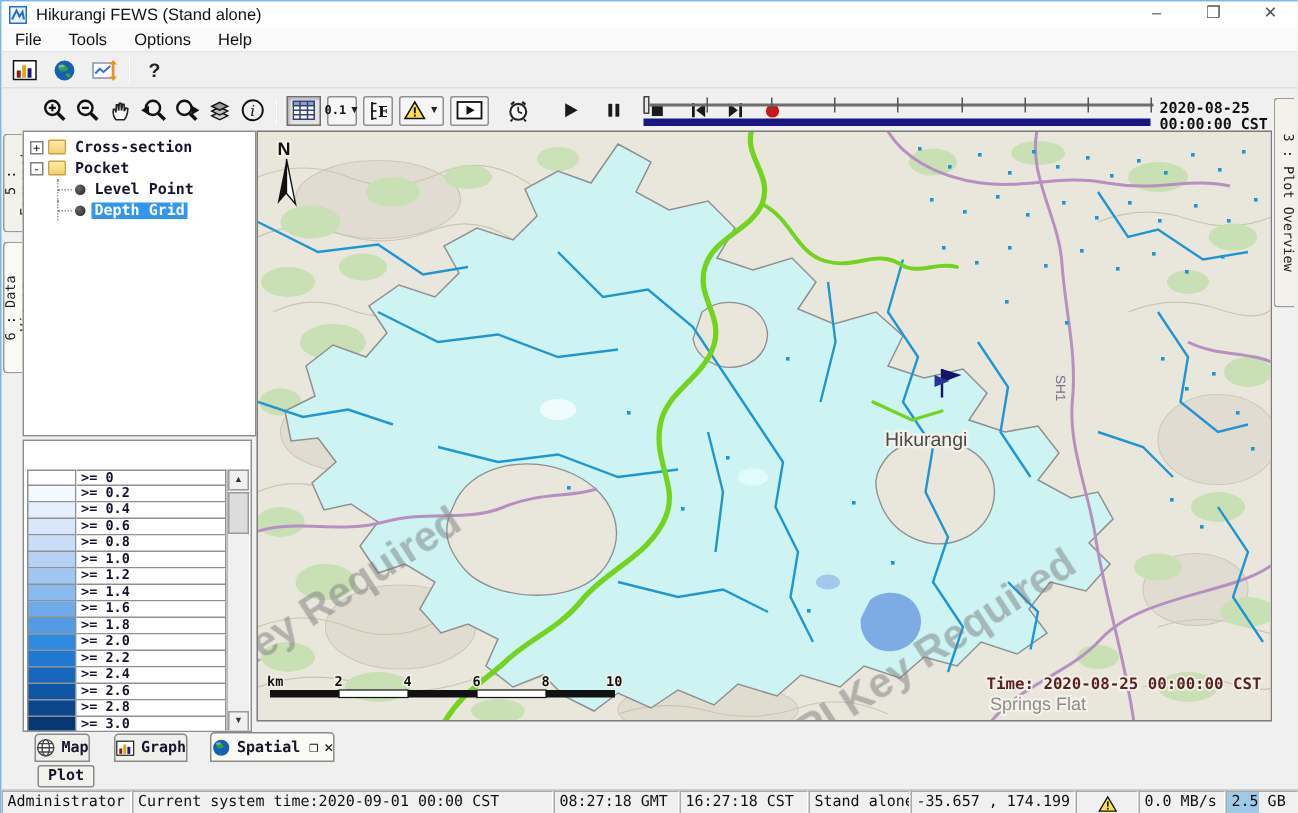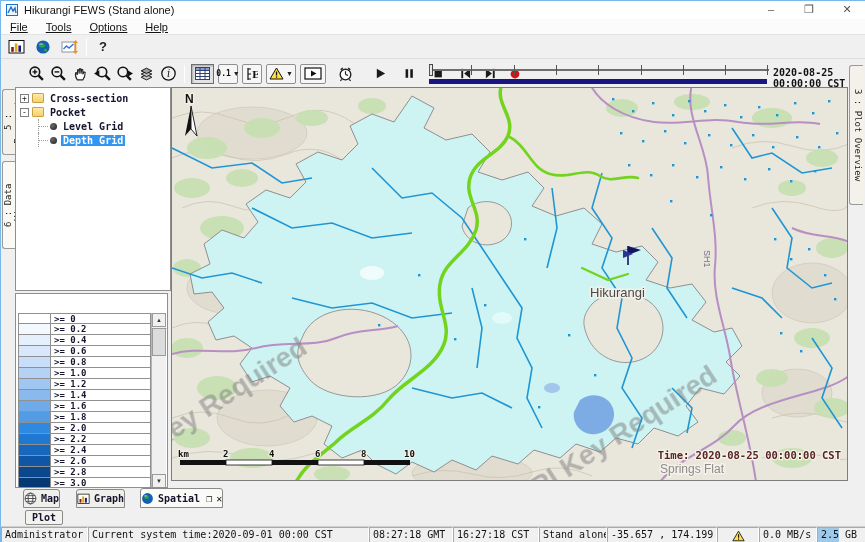--- a/index.html
+++ b/index.html
@@ -9,21 +9,21 @@
   .mono { font-family:"DejaVu Sans Mono",monospace; }
 
   
   #titlebar { position:absolute; left:0; top:0; width:865px; height:18px; background:#ffffff; display:flex; align-items:center; }
   #titlebar .app-icon { width:12px; height:12px; margin:0 6px 0 5px; }
   #titlebar .title { font-size:11px; color:#111; }
   #win-controls { position:absolute; right:0; top:0; height:18px; display:flex; }
   #win-controls .wbtn { width:38px; height:18px; text-align:center; line-height:17px; font-size:11px; color:#555; }
 
   
-  #menubar { position:absolute; left:0; top:18px; width:865px; height:16px; background:#fbfbfb; border-bottom:1px solid #e3e3e3; display:flex; align-items:center;text-decoration:underline; }
+  #menubar { position:absolute; left:0; top:18px; width:865px; height:16px; background:#fbfbfb; border-bottom:1px solid #e3e3e3; display:flex; align-items:center; }
   .menu-item { padding:0 9px; font-size:11px; color:#111; }
 
   
   #toolbar1 { position:absolute; left:0; top:34px; width:865px; height:23px; background:#f0f0f0; display:flex; align-items:center; }
   #toolbar2 { position:absolute; left:0; top:57px; width:865px; height:29px; background:#f0f0f0; border-top:1px solid #dddddd; }
   .tbtn { display:inline-flex; align-items:center; justify-content:center; height:20px; min-width:20px; margin:0 1px; }
   .tbtn svg { display:block; }
   .tsep { width:1px; height:18px; background:#bdbdbd; border-right:1px solid #fff; margin:0 5px; display:inline-block; vertical-align:middle; }
   .boxed { border:1px solid #8f8f8f; background:#f6f6f6; border-radius:2px; }
   .pressed { border:1px solid #6f6f6f; background:#e3e3e3; box-shadow:inset 1px 1px 2px rgba(0,0,0,.25); }
@@ -307,21 +307,21 @@
     </div>
     <div class="tree-row">
       <span class="toggle">-</span>
       <span class="folder"></span>
       <span class="tree-label">Pocket</span>
     </div>
     <div class="tree-row">
       <span class="vleafline"></span>
       <span class="leafline"></span>
       <span class="bullet"></span>
-      <span class="tree-label">Level Grid</span>
+      <span class="tree-label">Level Point</span>
     </div>
     <div class="tree-row">
       <span class="vleafline"></span>
       <span class="leafline"></span>
       <span class="bullet"></span>
       <span class="tree-label selected">Depth Grid</span>
     </div>
   </div>
 
 <div id="legend-panel">

